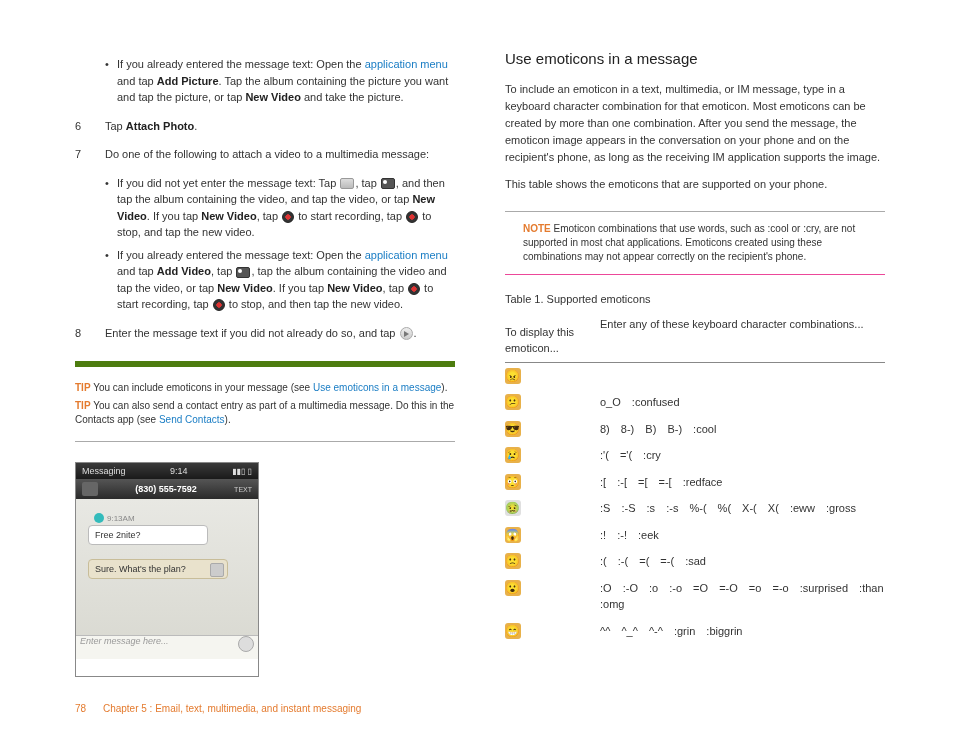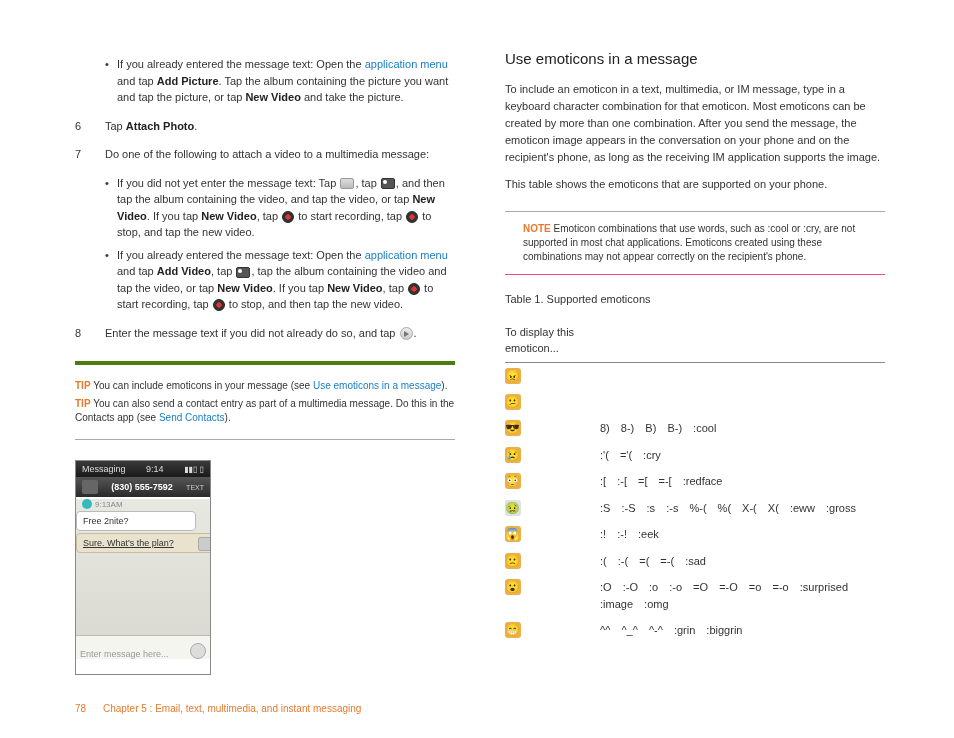--- a/index.html
+++ b/index.html
@@ -39,54 +39,54 @@
     position: relative;
     margin: 0 1px;
   }
   .icon-pencil { background: linear-gradient(#ddd,#bbb); border:1px solid #999;}
   .icon-camera { background: #555; border: 1px solid #333; }
   .icon-camera::after{content:"";position:absolute;left:1px;top:1px;width:4px;height:4px;border-radius:50%;background:#fff;}
   .icon-rec { background: radial-gradient(circle,#d33 35%,#333 40%); border-radius: 50%; width:12px; height:12px; border:1px solid #222;}
   .icon-send { background: linear-gradient(#eee,#ccc); border:1px solid #aaa; border-radius: 50%; width:13px; height:13px; }
   .icon-send::after{content:"";position:absolute;left:3px;top:3px;border-left:5px solid #777;border-top:3px solid transparent;border-bottom:3px solid transparent;}
 
-  .tip-block { border-top: 4px solid #4d7c0f; border-bottom: 1px solid #aaa; padding: 10px 0; margin: 20px 0; font-size: 10px; line-height: 1.4; width: 380px;}
+  .tip-block { border-top: 6px solid #4d7c0f; border-bottom: 1px solid #aaa; padding: 10px 0; margin: 20px 0; font-size: 10px; line-height: 1.4; width: 380px;}
   .tip-block p { margin: 4px 0; }
   .tip-label { color: #e47b2f; font-weight: 600; }
   
   .note-block { border-top: 1px solid #aaa; border-bottom: 1px solid #ec4899; padding: 10px 18px; margin: 18px 0; font-size: 10px; line-height: 1.4; }
   .note-label { color: #e47b2f; font-weight: 600; }
   
   .section-title { font-size: 15px; font-weight: 400; color: #222; margin: 0 0 14px 0; }
   .para { line-height: 1.55; margin: 10px 0; color: #333; }
   
   .table-caption { margin: 9px 0 6px 0; }
   .emote-table { width: 100%; font-size: 11px; }
   .emote-head { display: flex; border-bottom: 1px solid #888; padding: 6px 0; line-height:1.4;}
   .emote-head .c1 { flex: 0 0 95px; margin-top: 8px; }
   .emote-head .c2 { flex: 1; }
   .emote-row { display: flex; align-items: flex-start; padding: 5px 0; border-bottom: 0; }
   .emote-row .c1 { flex: 0 0 95px; }
   .emote-row .c2 { flex: 1; line-height: 1.5; word-spacing: 8px; }
   .emoti { display:inline-block; width:16px; height:16px; border-radius:3px; text-align:center; line-height:16px; font-size:12px;}
 
   
-  .phone { width: 136px; height: 215px; background: #fff; border: 1px solid #888; margin-top: 14px; position: relative; font-size: 9px; overflow:hidden;}
+  .phone { width: 184px; height: 215px; background: #fff; border: 1px solid #888; margin-top: 14px; position: relative; font-size: 9px; overflow:hidden;}
   .phone-status { background: linear-gradient(#3a3a3a,#1a1a1a); color:#ddd; height:16px; display:flex; align-items:center; padding:0 6px; justify-content:space-between;}
   .phone-header { background: linear-gradient(#555,#2a2a2a); color:#fff; height:20px; display:flex; align-items:center; padding:0 6px; justify-content:space-between;}
   .phone-header .num { font-weight:600; color:#fff; }
   .phone-header .ic { width:16px;height:14px;background:#666;border-radius:2px;}
   .phone-header .txt { font-size:7px;color:#ccc;}
-  .phone-body { background: linear-gradient(#e8e8e3,#d8d8d0); height: 160px; position:relative; padding:0;}
+  .phone-body { background: linear-gradient(#e8e8e3,#d8d8d0); height: 160px; position:relative; padding:12px;}
   .time-stamp { color:#888; font-size:8px; margin:2px 0 2px 6px; display:flex; align-items:center; gap:3px;}
   .time-stamp::before{content:"";width:10px;height:10px;background:#3bb;border-radius:50%;}
   .bubble-in { background:#fff; border:1px solid #bbb; border-radius:4px; padding:4px 6px; margin:2px 0; width:120px;}
-  .bubble-out { background:#e9e2cc; border:1px solid #c8bd99; border-radius:4px; padding:4px 6px; margin:2px 0; width:140px; position:relative;text-decoration:underline;}
+  .bubble-out { background:#e9e2cc; border:1px solid #c8bd99; border-radius:4px; padding:4px 6px; margin:14px 0; width:140px; position:relative;}
   .bubble-out .av { position:absolute; right:3px; top:3px; width:14px;height:14px;background:#ccc;border-radius:2px;border:1px solid #aaa;}
-  .phone-input { position:absolute; bottom:0; left:0; right:0; height:24px; background:#f5f5f0; border-top:1px solid #bbb; display:flex; align-items:flex-end; padding:0 4px; color:#999; margin-top:25px;}
+  .phone-input { position:absolute; bottom:0; left:0; right:0; height:24px; background:#f5f5f0; border-top:1px solid #bbb; display:flex; align-items:flex-start; padding:0 4px; color:#999; font-style:italic;margin-top:25px;}
   .phone-input .clip { margin-left:auto; width:16px;height:16px;border-radius:50%;background:#ddd;border:1px solid #aaa;}
   
   .footer { position: absolute; bottom: 24px; left: 75px; font-size: 10px; color: #e47b2f; }
   .footer .pg { margin-right: 14px; }
 </style>
 </head>
 <body>
 
 <div class="columns">
 
@@ -175,27 +175,29 @@
 
     <div class="note-block">
       <span class="note-label">NOTE</span><span> Emoticon combinations that use words, such as :cool or :cry, are not supported in most chat applications. Emoticons created using these combinations may not appear correctly on the recipient's phone.</span>
     </div>
 
     <p class="table-caption">Table 1.  Supported emoticons</p>
 
     <div class="emote-table">
       <div class="emote-head">
         <div class="c1">To display this emoticon...</div>
+        <div class="c2">Enter any of these keyboard character combinations...</div>
       </div>
       <div id="emote-rows">
           <div class="emote-row">
             <div class="c1"><span class="emoti" style="background: rgb(232, 177, 74);">😠</span></div>
           </div>
           <div class="emote-row">
             <div class="c1"><span class="emoti" style="background: rgb(232, 177, 74);">😕</span></div>
+            <div class="c2">o_O :confused</div>
           </div>
           <div class="emote-row">
             <div class="c1"><span class="emoti" style="background: rgb(232, 177, 74);">😎</span></div>
             <div class="c2">8) 8-) B) B-) :cool</div>
           </div>
           <div class="emote-row">
             <div class="c1"><span class="emoti" style="background: rgb(232, 177, 74);">😢</span></div>
             <div class="c2">:'( ='( :cry</div>
           </div>
           <div class="emote-row">
@@ -209,21 +211,21 @@
           <div class="emote-row">
             <div class="c1"><span class="emoti" style="background: rgb(232, 177, 74);">😱</span></div>
             <div class="c2">:! :-! :eek</div>
           </div>
           <div class="emote-row">
             <div class="c1"><span class="emoti" style="background: rgb(232, 177, 74);">🙁</span></div>
             <div class="c2">:( :-( =( =-( :sad</div>
           </div>
           <div class="emote-row">
             <div class="c1"><span class="emoti" style="background: rgb(232, 177, 74);">😮</span></div>
-            <div class="c2">:O :-O :o :-o =O =-O =o =-o :surprised :image :omg</div>
+            <div class="c2">:O :-O :o :-o =O =-O =o =-o :surprised :than :omg</div>
           </div>
           <div class="emote-row">
             <div class="c1"><span class="emoti" style="background: rgb(232, 177, 74);">😁</span></div>
             <div class="c2">^^ ^_^ ^-^ :grin :biggrin</div>
           </div>
         </div>
     </div>
   </div>
 </div>
 

